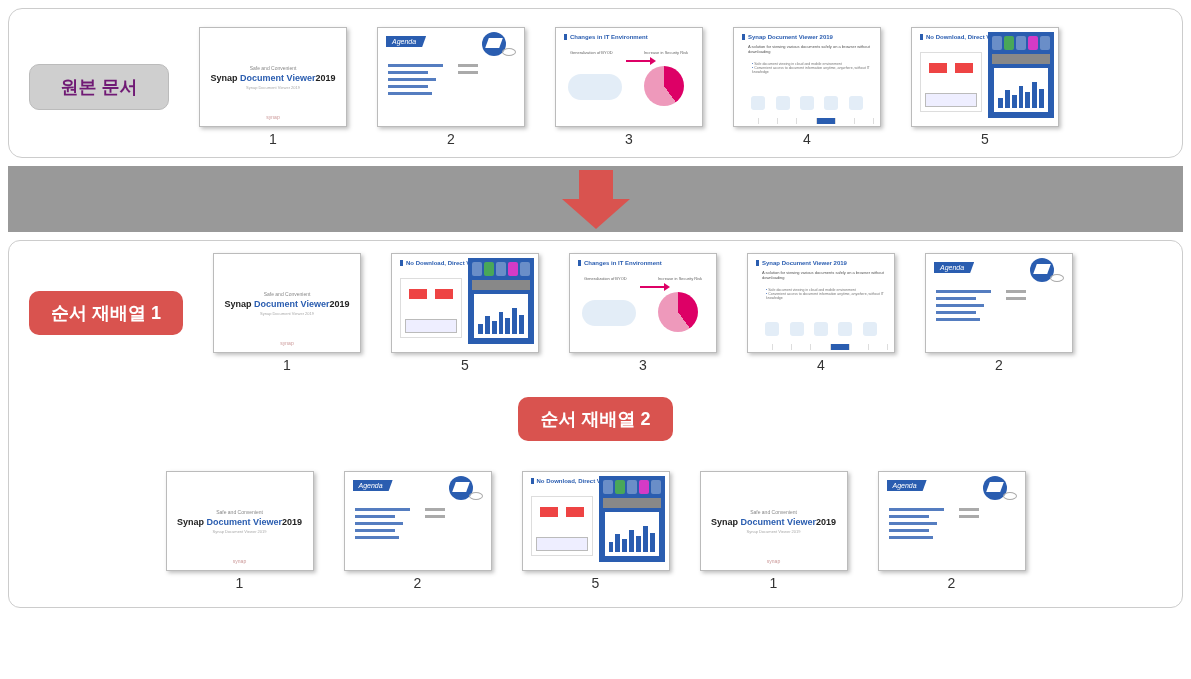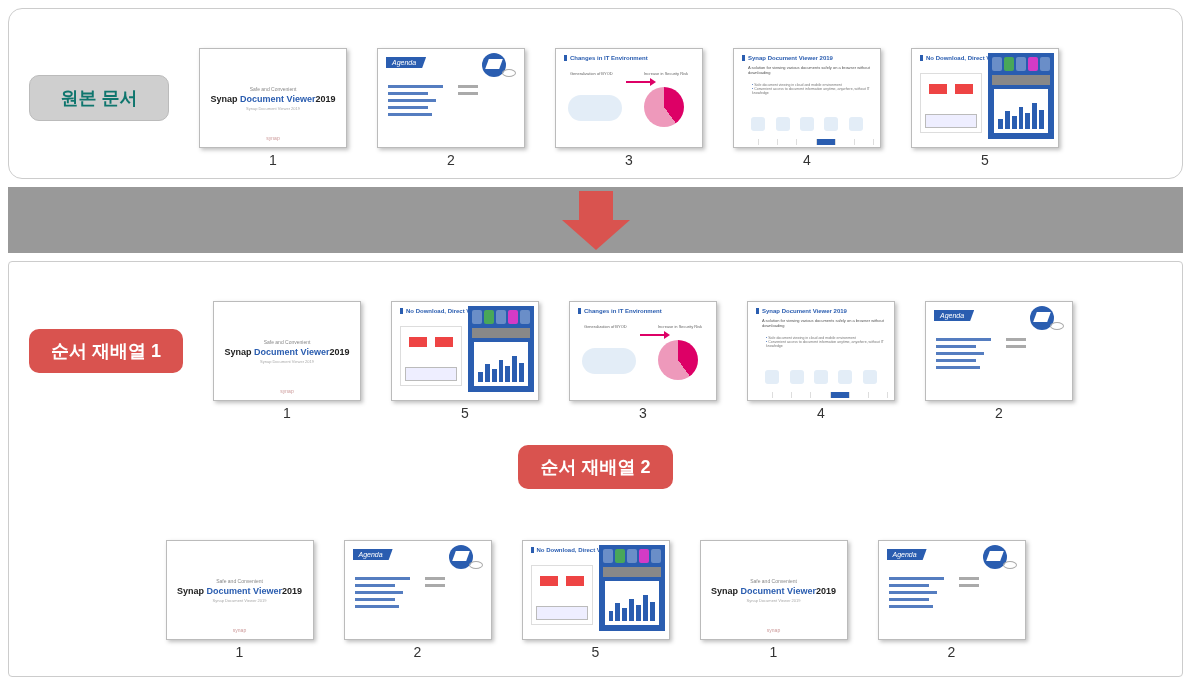--- a/index.html
+++ b/index.html
@@ -29,26 +29,26 @@
   .label-box {
     border-radius: 10px;
     padding: 10px 22px;
     font-weight: bold;
     font-size: 18px;
     text-align: center;
     white-space: nowrap;
     flex-shrink: 0;
     min-width: 140px;
   }
-  .label-gray { background: #cfcfcf; color: #0f766e; border: 1px solid #bbb; }
+  .label-gray { background: #cfcfcf; color: #701a75; border: 1px solid #bbb; }
   .label-red  { background: #d9534f; color: #fff; }
   .panel-bottom {
     border: 1px solid #ccc;
-    border-radius: 4px;
-    padding: 18px 20px 12px 20px;
+    border-radius: 12px;
+    padding: 12px 20px 12px 20px;
     background: #fff;
   }
   .row {
     display: flex;
     align-items: center;
     gap: 30px;
     margin-bottom: 24px;
   }
   .row:last-child { margin-bottom: 4px; flex-direction: column; }
   .thumbs {
@@ -65,21 +65,20 @@
   .thumb {
     width: 148px;
     height: 100px;
     border: 1px solid #bbb;
     background: #fff;
     box-shadow: 2px 2px 4px rgba(0,0,0,0.25);
     position: relative;
     overflow: hidden;
     font-size: 6px;
     color: #444;
-    margin-top: 21px;
   }
   .page-num { font-size: 14px; color: #333; }
 
   
   .s-title {
     display: flex; flex-direction: column; justify-content: center; align-items: center;
   }
   .s-title .t1 { font-size: 5px; color: #888; margin-bottom: 2px; }
   .s-title .t2 { font-size: 9px; font-weight: bold; }
   .s-title .t2 .blue { color: #2a5db0; }

